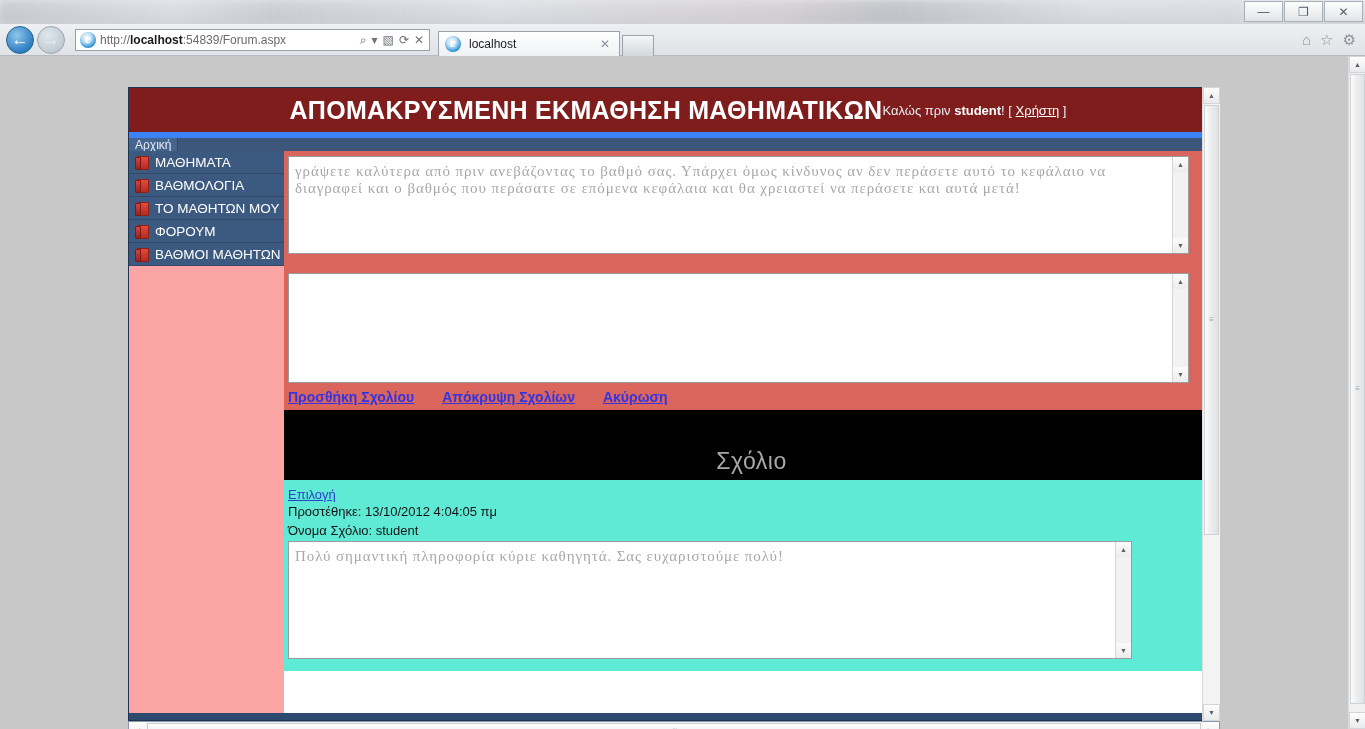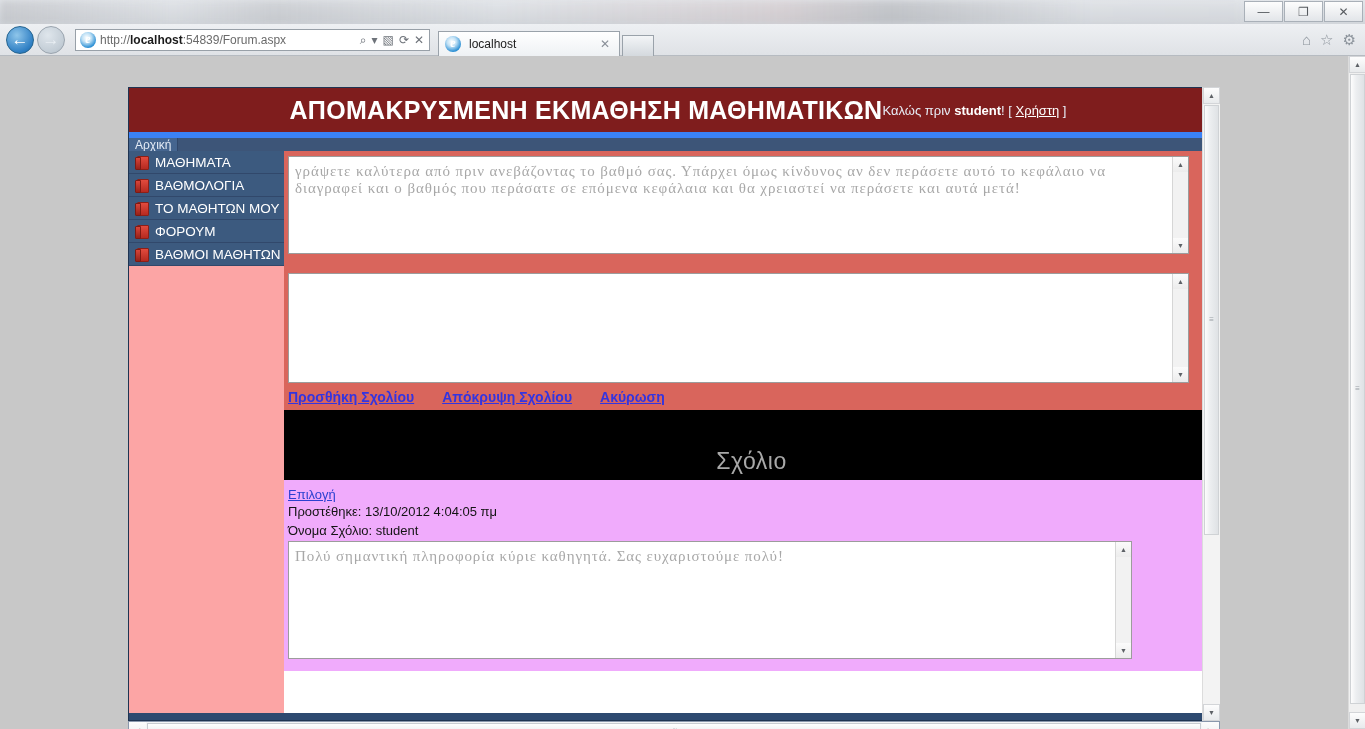--- a/index.html
+++ b/index.html
@@ -214,21 +214,21 @@
   .black-banner {
     background: #000000; height: 73px;
     display: flex; align-items: flex-end; justify-content: center;
     padding-bottom: 5px;
   }
   .black-banner .label {
     color: #a8a8a8; font-size: 23px;
     font-family: "Liberation Sans", sans-serif; letter-spacing: .5px;
   }
 
-  .comment-block { background: #f0abfc; padding: 5px 0 0 4px; height: 191px; }
+  .comment-block { background: #5eead4; padding: 5px 0 0 4px; height: 191px; }
   .comment-block a { color: #2c41d0; font-size: 13px; text-decoration: underline; }
   .comment-line { color: #141414; font-size: 13px; line-height: 18.5px; }
 
   .hscroll {
     position: absolute; left: 128px; top: 665px; width: 1092px; height: 19px;
     background: #f4f5f6; border: 1px solid #8a98ad;
     display: flex; align-items: center;
   }
   .hs-arrow {
     width: 17px; height: 17px; display: flex; align-items: center;
@@ -349,21 +349,21 @@
                 <div class="ta-text"></div>
                 <div class="ta-sb">
                   <div class="sb-arrow">▲</div>
                   <div class="sb-arrow">▼</div>
                 </div>
               </div>
             </div>
 
             <div class="links-row">
               <a href="#">Προσθήκη Σχολίου</a>
-              <a href="#">Απόκρυψη Σχολίου</a>
+              <a href="#">Απόκρυψη Σχολίων</a>
               <a href="#">Ακύρωση</a>
             </div>
           </div>
 
           <div class="black-banner">
             <div class="label">Σχόλιο</div>
           </div>
 
           <div class="comment-block">
             <div><a href="#">Επιλογή</a></div>

